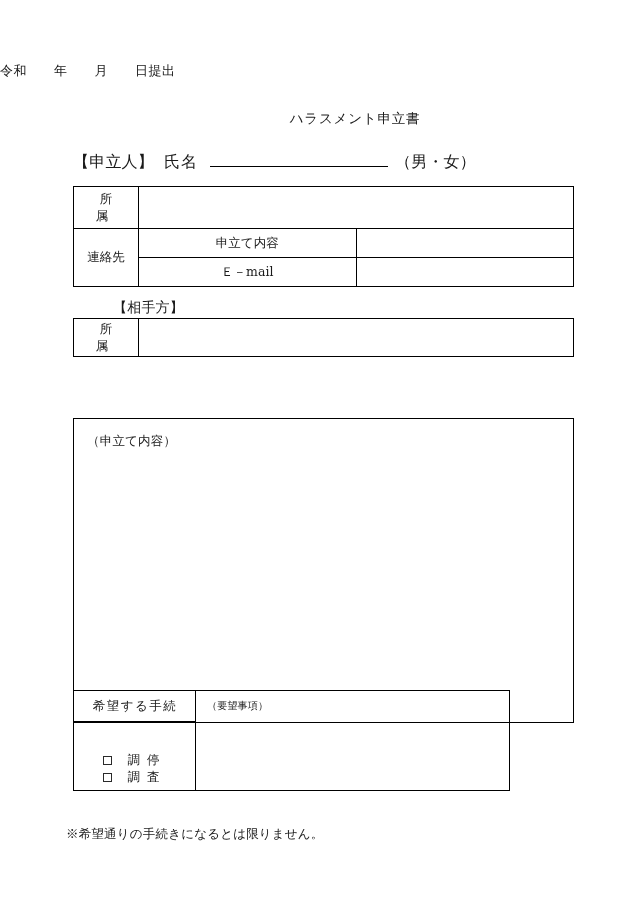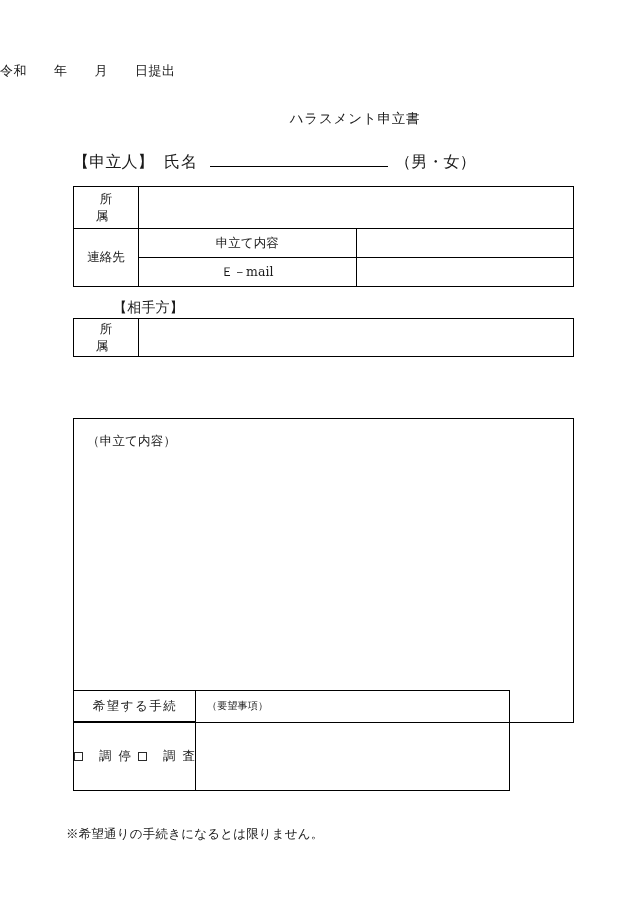--- a/index.html
+++ b/index.html
@@ -150,22 +150,22 @@
     left: 73px;
     width: 437px;
   }
   #table-procedure .c-proc    { width: 121px; }
   #table-procedure .r-head    { height: 30px; }
   #table-procedure .r-choices { height: 68px; }
   .proc-head { letter-spacing: 1.5px; padding-left: 1px; }
 
   .choice-list {
     display: flex;
-    flex-direction: row;
-    justify-content: flex-start;
+    flex-direction: column;
+    justify-content: flex-end;
     height: 100%;
     padding: 4px 0;
     box-sizing: border-box;
   }
   .choice {
     display: flex;
     align-items: center;
     justify-content: center;
     font-size: 12.5px;
     white-space: nowrap;

